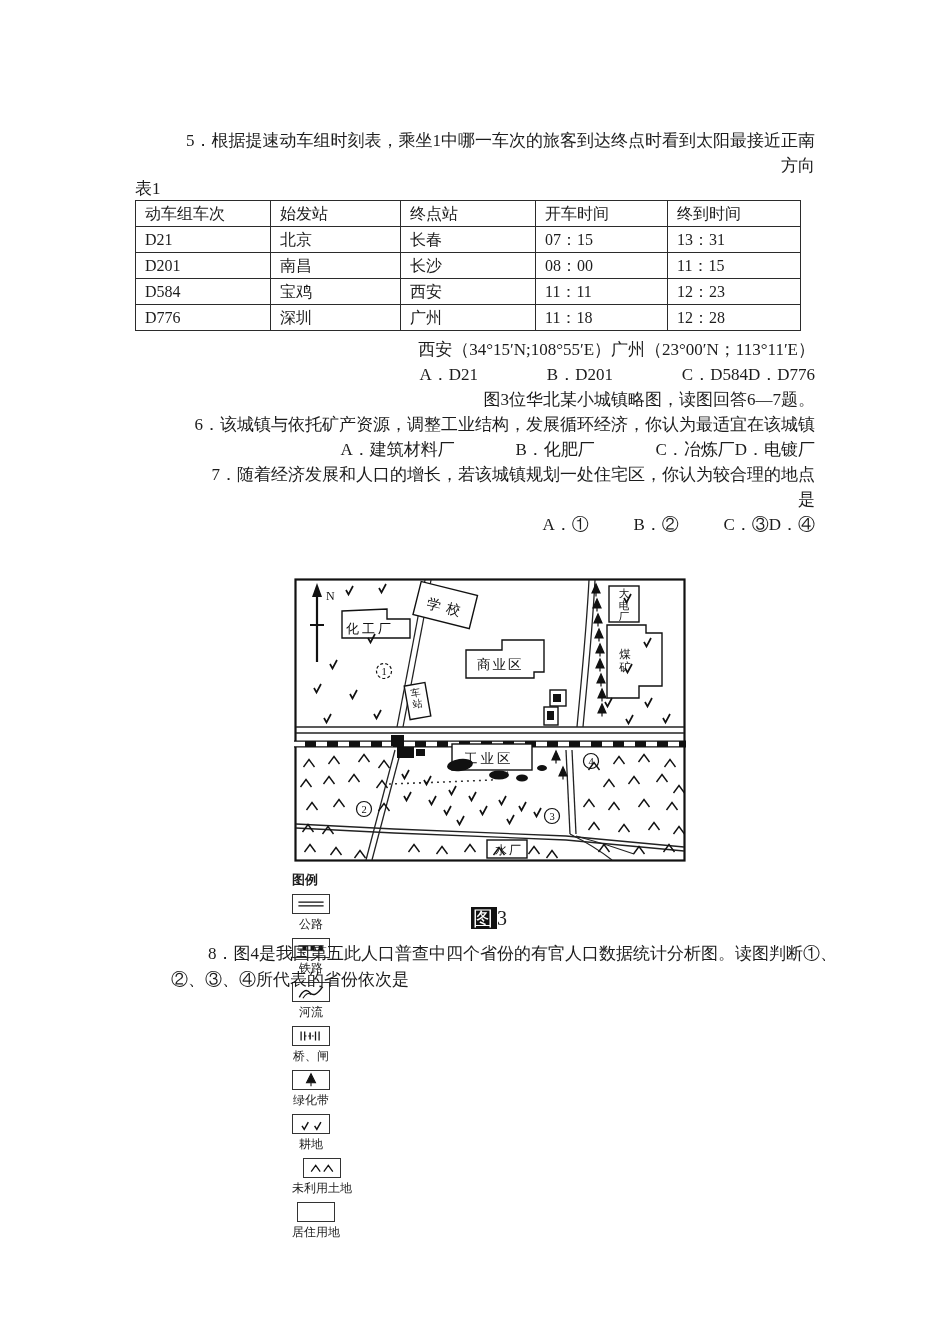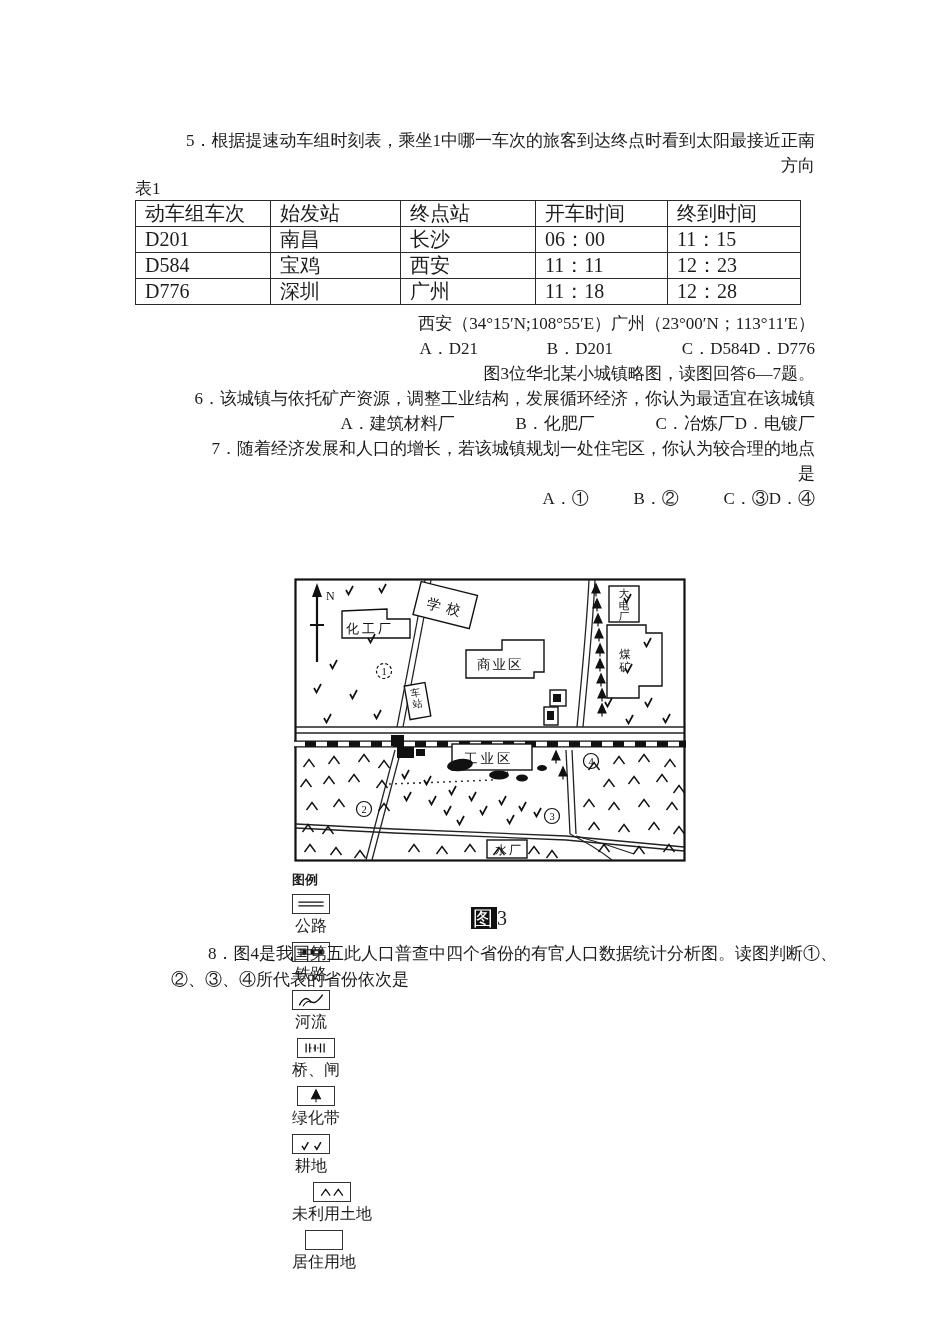--- a/index.html
+++ b/index.html
@@ -9,34 +9,34 @@
     overflow:hidden;
   }
   .abs{position:absolute;}
   #text-top{left:135px;top:128px;width:680px;font-size:17px;line-height:25px;}
   #text-bottom{left:135px;top:941px;width:700px;font-size:17px;line-height:26px;margin-left:36px;}
   .line{height:25px;white-space:nowrap;text-align:right;}
   .line26{height:26px;white-space:nowrap;}
   .indent{padding-left:37px;}
   .tbl-caption{height:22px;line-height:22px;width:665px;font-size:17px;}
   table{border-collapse:collapse;width:665px;table-layout:fixed;margin:0 0 6px 0;}
-  td{border:1.6px solid #2b2b2b;height:23px;padding:0 0 0 9px;font-size:20px;
+  td{border:1.6px solid #2b2b2b;height:23px;padding:0 0 0 9px;font-size:16px;
      vertical-align:middle;white-space:nowrap;overflow:hidden;}
   .opt{display:inline-block;}
   .w130{width:130px}.w135{width:135px}
   .w173{width:173px}.w140{width:140px}
   .w110{width:110px}.w90{width:90px}
   #town-map{position:absolute;left:294px;top:578px;}
   #town-map text{font-family:"Liberation Serif","DejaVu Serif",serif;fill:#111;}
   #legend{position:absolute;left:292px;top:867px;display:flex;gap:5px;align-items:flex-start;flex-direction:column;}
   .legend-title{font-size:13px;margin:4px 4px 0 0;font-weight:bold;}
   .legend-item{display:flex;flex-direction:column;align-items:center;}
   .legend-box{width:38px;height:20px;border:1.3px solid #333;box-sizing:border-box;background:#fff;}
   .legend-box svg{display:block;}
-  .legend-label{margin-top:2px;font-size:16px;white-space:nowrap;text-align:center;}
+  .legend-label{margin-top:2px;font-size:12px;white-space:nowrap;text-align:center;}
   #fig-caption{position:absolute;left:452px;top:905px;font-size:20px;letter-spacing:2px;padding-left:19px;}
   .inverse{background:#111;color:#fff;padding:0 2px;}
 </style>
 </head>
 <body>
 
 <div id="text-top" class="abs">
   <div class="line indent">5．根据提速动车组时刻表，乘坐1中哪一车次的旅客到达终点时看到太阳最接近正南</div>
   <div class="line">方向</div>
   <div class="tbl-caption">表1</div>
@@ -53,24 +53,31 @@
         <tr>
           <td>动车组车次</td>
           <td>始发站</td>
           <td>终点站</td>
           <td>开车时间</td>
           <td>终到时间</td>
         </tr>
       </thead>
       <tbody>
         <tr>
+          <td>D21</td>
+          <td>北京</td>
+          <td>长春</td>
+          <td>07：15</td>
+          <td>13：31</td>
+        </tr>
+        <tr>
           <td>D201</td>
           <td>南昌</td>
           <td>长沙</td>
-          <td>06：00</td>
+          <td>08：00</td>
           <td>11：15</td>
         </tr>
         <tr>
           <td>D584</td>
           <td>宝鸡</td>
           <td>西安</td>
           <td>11：11</td>
           <td>12：23</td>
         </tr>
         <tr>

